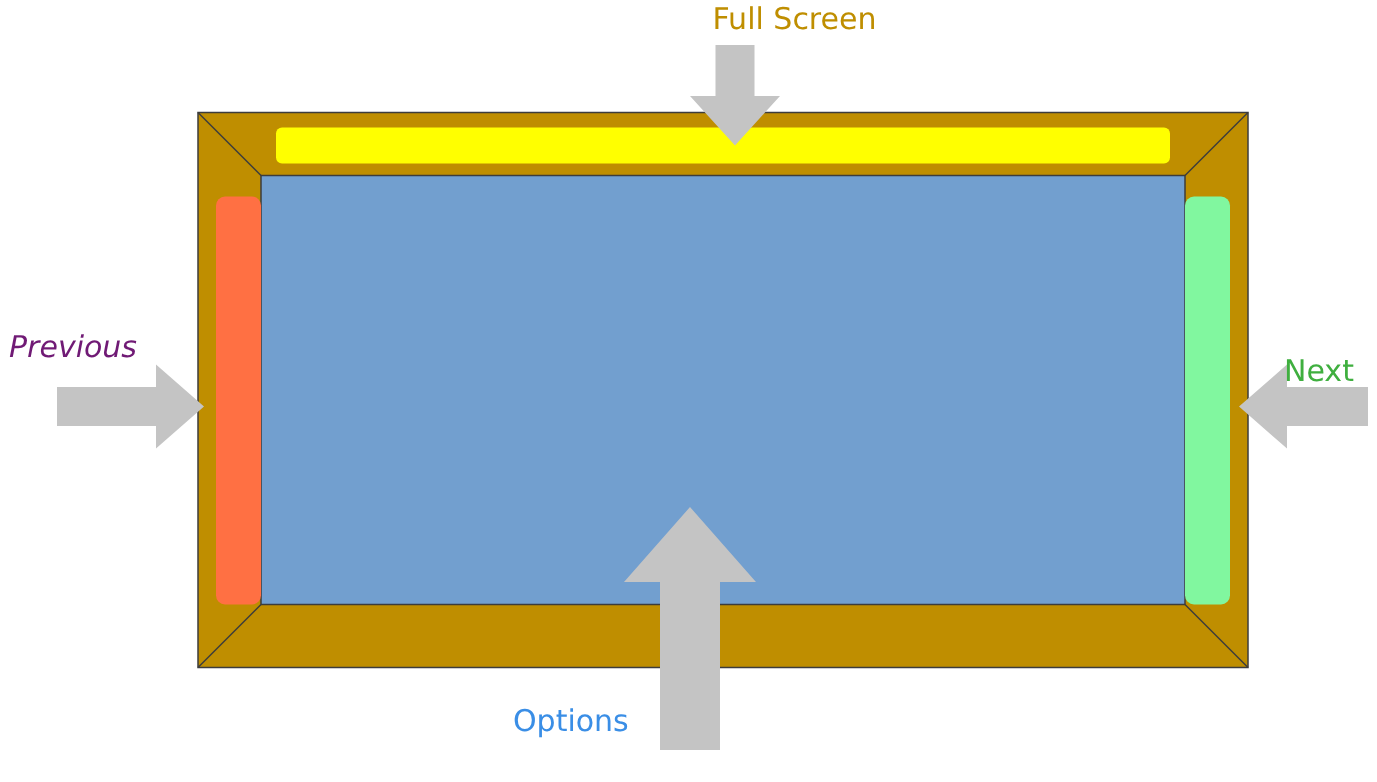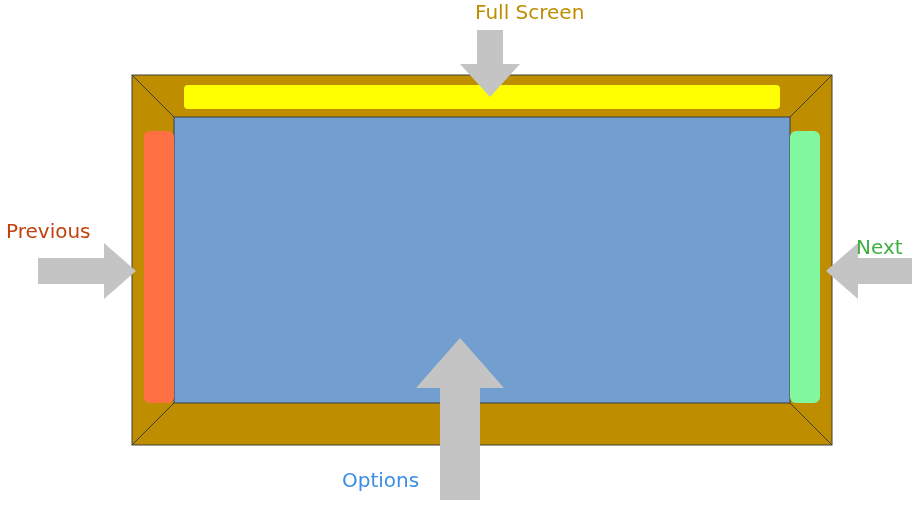--- a/index.html
+++ b/index.html
@@ -43,17 +43,17 @@
   <g fill="#c4c4c4">
     <polygon points="477,30 503,30 503,64 520,64 490,97 460,64 477,64"></polygon>
     <polygon points="440,500 480,500 480,388 504,388 460,338 416,388 440,388"></polygon>
     <polygon points="38,258 38,284 104,284 104,299 136,271 104,243 104,258"></polygon>
     <polygon points="912,258 912,284 858,284 858,299 826,271 858,243 858,258"></polygon>
   </g>
 </svg>
 
 <div class="label" style="left:475px; top:0px; color:#bf8e00;">Full Screen</div>
 
-<div class="label" style="left:6px; top:219px; color:#c2410c;">Previous</div>
+<div class="label" style="left:6px; top:219px; color:#701a75;font-style:italic;">Previous</div>
 
 <div class="label" style="left:856px; top:219px; color:#3faf3f;margin-top:16px;">Next</div>
 
 <div class="label" style="left:326px; top:468px; color:#3a8ee6;margin-left:16px;">Options</div>
 
 </body></html>

